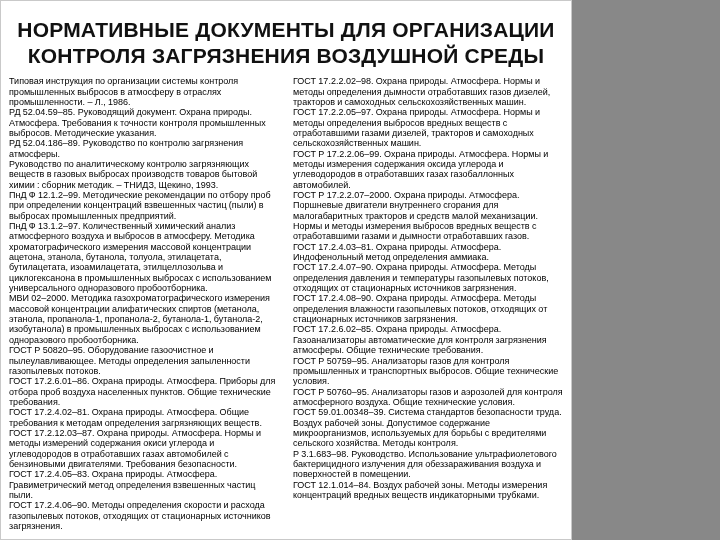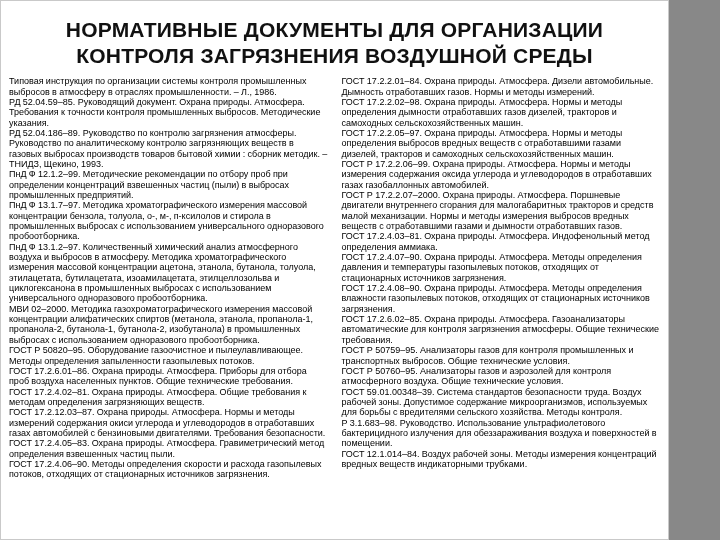--- a/index.html
+++ b/index.html
@@ -2,21 +2,21 @@
 <html><head>
 <meta charset="utf-8">
 <style>
   html, body {
     margin: 0;
     padding: 0;
     background: #888;
   }
   .slide {
     position: relative;
-    width: 669px;
+    width: 572px;
     height: 540px;
     background: #ffffff;
     overflow: hidden;
     font-family: "Liberation Sans", sans-serif;
     color: #000000;
     box-sizing: border-box;
     border: 1px solid #c9c9c9;
   }
   .slide-title {
     margin: 16px auto 6px auto;
@@ -52,32 +52,30 @@
 
 <div class="slide">
   <div class="slide-title">НОРМАТИВНЫЕ ДОКУМЕНТЫ ДЛЯ ОРГАНИЗАЦИИ КОНТРОЛЯ ЗАГРЯЗНЕНИЯ ВОЗДУШНОЙ СРЕДЫ</div>
   <div class="columns">
     <div class="column">
         <p>Типовая инструкция по организации системы контроля промышленных выбросов в атмосферу в отраслях промышленности. – Л., 1986.</p>
         <p>РД 52.04.59–85. Руководящий документ. Охрана природы. Атмосфера. Требования к точности контроля промышленных выбросов. Методические указания.</p>
         <p>РД 52.04.186–89. Руководство по контролю загрязнения атмосферы.</p>
         <p>Руководство по аналитическому контролю загрязняющих веществ в газовых выбросах производств товаров бытовой химии : сборник методик. – ТНИДЗ, Щекино, 1993.</p>
         <p>ПнД Ф 12.1.2–99. Методические рекомендации по отбору проб при определении концентраций взвешенных частиц (пыли) в выбросах промышленных предприятий.</p>
-        <p>ПнД Ф 13.1.7–97. Методика хроматографического измерения массовой концентрации бензола, толуола, о-, м-, п-ксилолов и стирола в промышленных выбросах с использованием универсального одноразового пробоотборника.</p>
         <p>ПнД Ф 13.1.2–97. Количественный химический анализ атмосферного воздуха и выбросов в атмосферу. Методика хроматографического измерения массовой концентрации ацетона, этанола, бутанола, толуола, этилацетата, бутилацетата, изоамилацетата, этилцеллозольва и циклогексанона в промышленных выбросах с использованием универсального одноразового пробоотборника.</p>
         <p>МВИ 02–2000. Методика газохроматографического измерения массовой концентрации алифатических спиртов (метанола, этанола, пропанола-1, пропанола-2, бутанола-1, бутанола-2, изобутанола) в промышленных выбросах с использованием одноразового пробоотборника.</p>
         <p>ГОСТ Р 50820–95. Оборудование газоочистное и пылеулавливающее. Методы определения запыленности газопылевых потоков.</p>
         <p>ГОСТ 17.2.6.01–86. Охрана природы. Атмосфера. Приборы для отбора проб воздуха населенных пунктов. Общие технические требования.</p>
         <p>ГОСТ 17.2.4.02–81. Охрана природы. Атмосфера. Общие требования к методам определения загрязняющих веществ.</p>
         <p>ГОСТ 17.2.12.03–87. Охрана природы. Атмосфера. Нормы и методы измерений содержания окиси углерода и углеводородов в отработавших газах автомобилей с бензиновыми двигателями. Требования безопасности.</p>
         <p>ГОСТ 17.2.4.05–83. Охрана природы. Атмосфера. Гравиметрический метод определения взвешенных частиц пыли.</p>
         <p>ГОСТ 17.2.4.06–90. Методы определения скорости и расхода газопылевых потоков, отходящих от стационарных источников загрязнения.</p>
       </div>
     <div class="column">
-        <p>ГОСТ 17.2.2.01–84. Охрана природы. Атмосфера. Дизели автомобильные. Дымность отработавших газов. Нормы и методы измерений.</p>
         <p>ГОСТ 17.2.2.02–98. Охрана природы. Атмосфера. Нормы и методы определения дымности отработавших газов дизелей, тракторов и самоходных сельскохозяйственных машин.</p>
         <p>ГОСТ 17.2.2.05–97. Охрана природы. Атмосфера. Нормы и методы определения выбросов вредных веществ с отработавшими газами дизелей, тракторов и самоходных сельскохозяйственных машин.</p>
         <p>ГОСТ Р 17.2.2.06–99. Охрана природы. Атмосфера. Нормы и методы измерения содержания оксида углерода и углеводородов в отработавших газах газобаллонных автомобилей.</p>
         <p>ГОСТ Р 17.2.2.07–2000. Охрана природы. Атмосфера. Поршневые двигатели внутреннего сгорания для малогабаритных тракторов и средств малой механизации. Нормы и методы измерения выбросов вредных веществ с отработавшими газами и дымности отработавших газов.</p>
         <p>ГОСТ 17.2.4.03–81. Охрана природы. Атмосфера. Индофенольный метод определения аммиака.</p>
         <p>ГОСТ 17.2.4.07–90. Охрана природы. Атмосфера. Методы определения давления и температуры газопылевых потоков, отходящих от стационарных источников загрязнения.</p>
         <p>ГОСТ 17.2.4.08–90. Охрана природы. Атмосфера. Методы определения влажности газопылевых потоков, отходящих от стационарных источников загрязнения.</p>
         <p>ГОСТ 17.2.6.02–85. Охрана природы. Атмосфера. Газоанализаторы автоматические для контроля загрязнения атмосферы. Общие технические требования.</p>
         <p>ГОСТ Р 50759–95. Анализаторы газов для контроля промышленных и транспортных выбросов. Общие технические условия.</p>
         <p>ГОСТ Р 50760–95. Анализаторы газов и аэрозолей для контроля атмосферного воздуха. Общие технические условия.</p>

